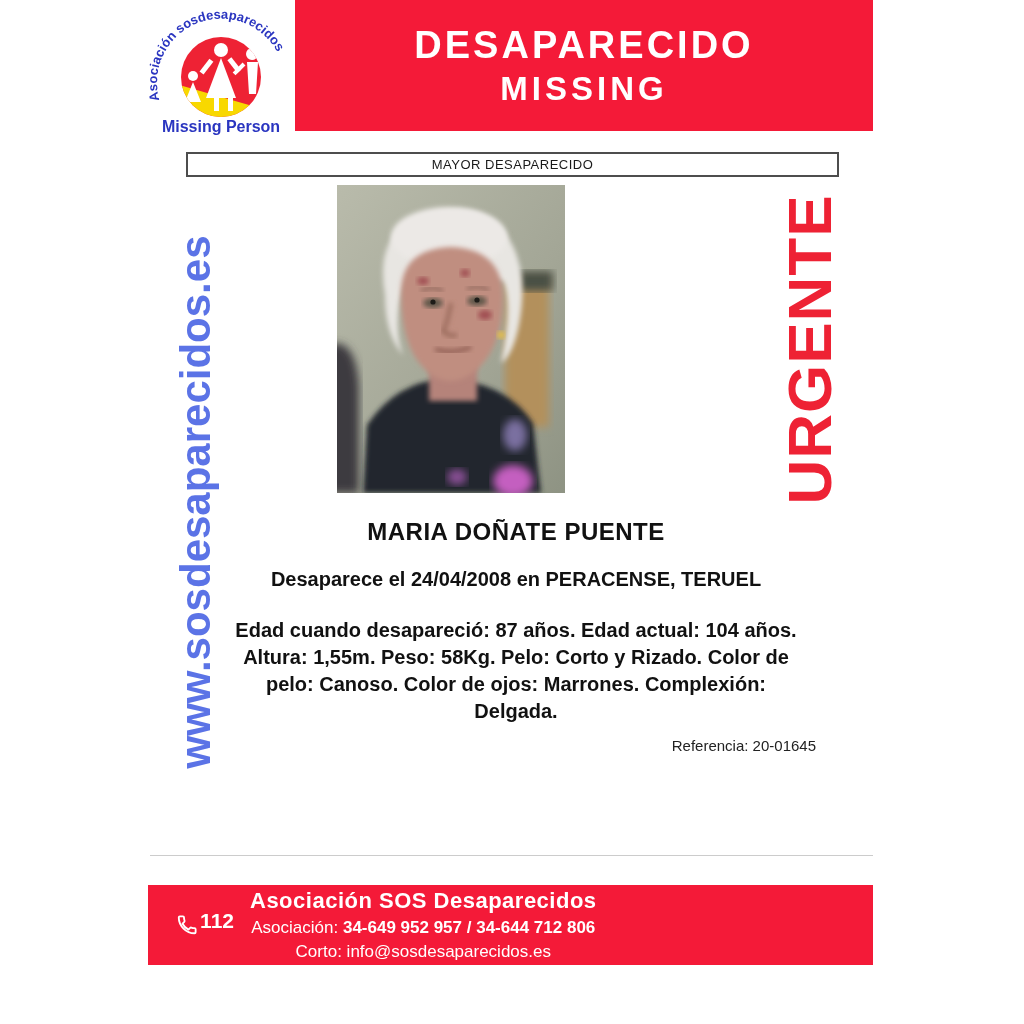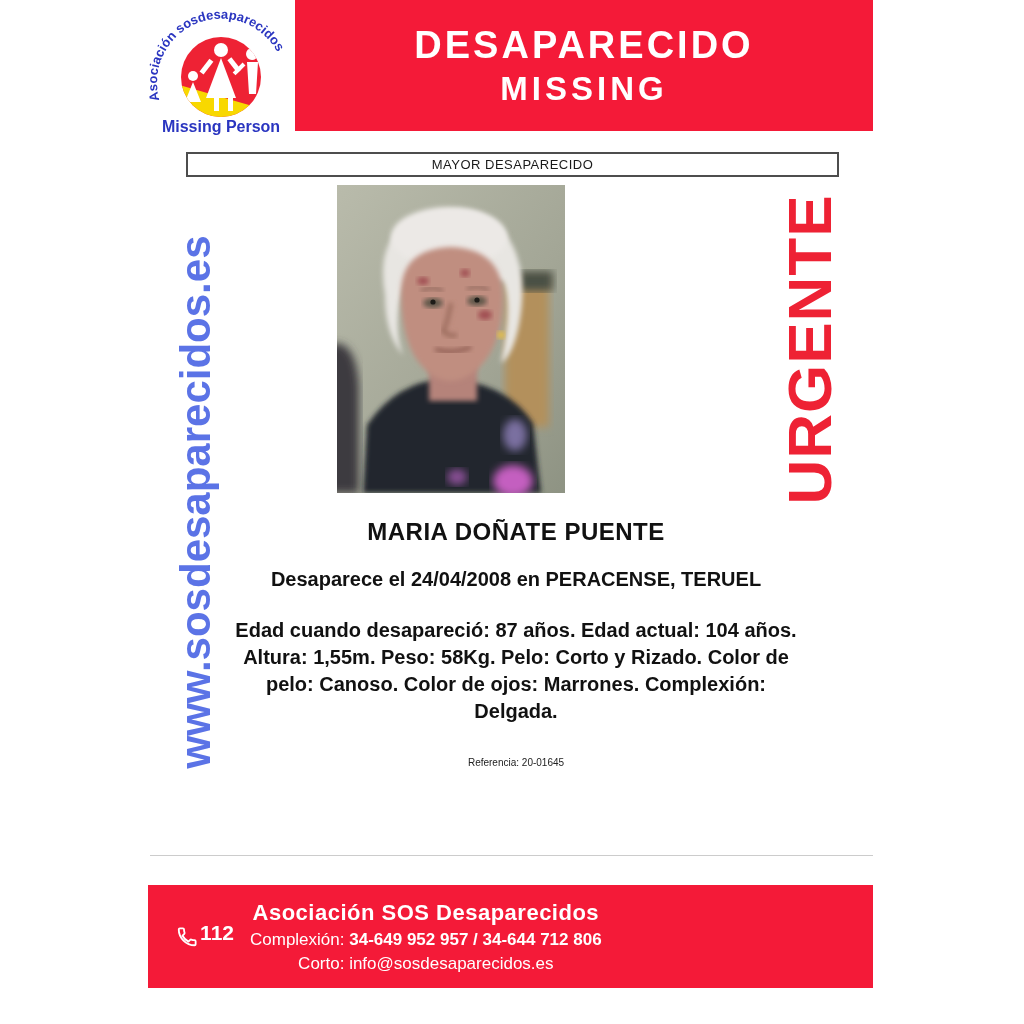--- a/index.html
+++ b/index.html
@@ -34,27 +34,27 @@
 
   
   .photo { position:absolute; left:337px; top:185px; width:228px; height:308px; overflow:hidden; }
   .photo svg { display:block; }
 
   
   .person-block { position:absolute; left:216px; top:518px; width:600px; text-align:center; color:#111; }
   .person-name { font-size:24px; font-weight:bold; letter-spacing:0.5px; }
   .person-sub  { margin-top:22px; font-size:20px; font-weight:bold; }
   .person-details { margin:26px auto 0; width:586px; font-size:20px; font-weight:bold; line-height:1.35; }
-  .person-ref { margin-top:32px; font-size:10px; font-weight:normal; color:#222; }
+  .person-ref { margin-top:12px; font-size:15px; font-weight:normal; color:#222;text-align:right; }
 
   
   .divider { position:absolute; left:150px; top:855px; width:723px; height:1px; background:#cccccc; }
 
   
-  .footer { position:absolute; left:148px; top:885px; width:725px; height:103px; background:#f41a38;
+  .footer { position:absolute; left:148px; top:885px; width:725px; height:80px; background:#f41a38;
             display:flex; align-items:center; }
   .footer-icon { width:58px; margin-left:28px; display:flex; align-items:flex-start; }
   .footer-112 { color:#fff; font-weight:bold; font-size:21px; margin-left:2px; margin-top:2px; }
   .footer-text { margin-left:16px; color:#fff;text-align:center; }
   .footer-org { font-size:22px; font-weight:bold; letter-spacing:0.5px; }
   .footer-line { font-size:17px; margin-top:4px; }
   .footer-line .lbl { font-weight:normal; }
   .footer-line .val { font-weight:bold; }
   .footer-line.email .val { font-weight:normal; }
 </style>
@@ -171,21 +171,21 @@
   <div class="footer">
     <div class="footer-icon">
       <svg width="36" height="36" viewBox="0 0 24 24">
         <path d="M7.1 10.6c1.5 2.9 3.5 4.9 6.4 6.4l1.9-1.9c.3-.3.8-.4 1.2-.3 1.1.4 2.3.6 3.5.6.7 0 1.2.5 1.2 1.2v3.2c0 .7-.5 1.2-1.2 1.2C11 21 3 13 3 3.9c0-.7.5-1.2 1.2-1.2h3.3c.7 0 1.2.5 1.2 1.2 0 1.2.2 2.4.6 3.5.1.4 0 .9-.3 1.2l-1.9 2z" fill="none" stroke="#ffffff" stroke-width="2" stroke-linejoin="round"></path>
       </svg>
       <span class="footer-112">112</span>
     </div>
     <div class="footer-text">
       <div class="footer-org">Asociación SOS Desaparecidos</div>
       <div class="footer-line">
-        <span class="lbl">Complexión:</span>
+        <span class="lbl">Asociación:</span>
         <span class="val">34-649 952 957 / 34-644 712 806</span>
       </div>
       <div class="footer-line email">
         <span class="lbl">Corto:</span>
         <span class="val">info@sosdesaparecidos.es</span>
       </div>
     </div>
   </div>
 
 </div>

